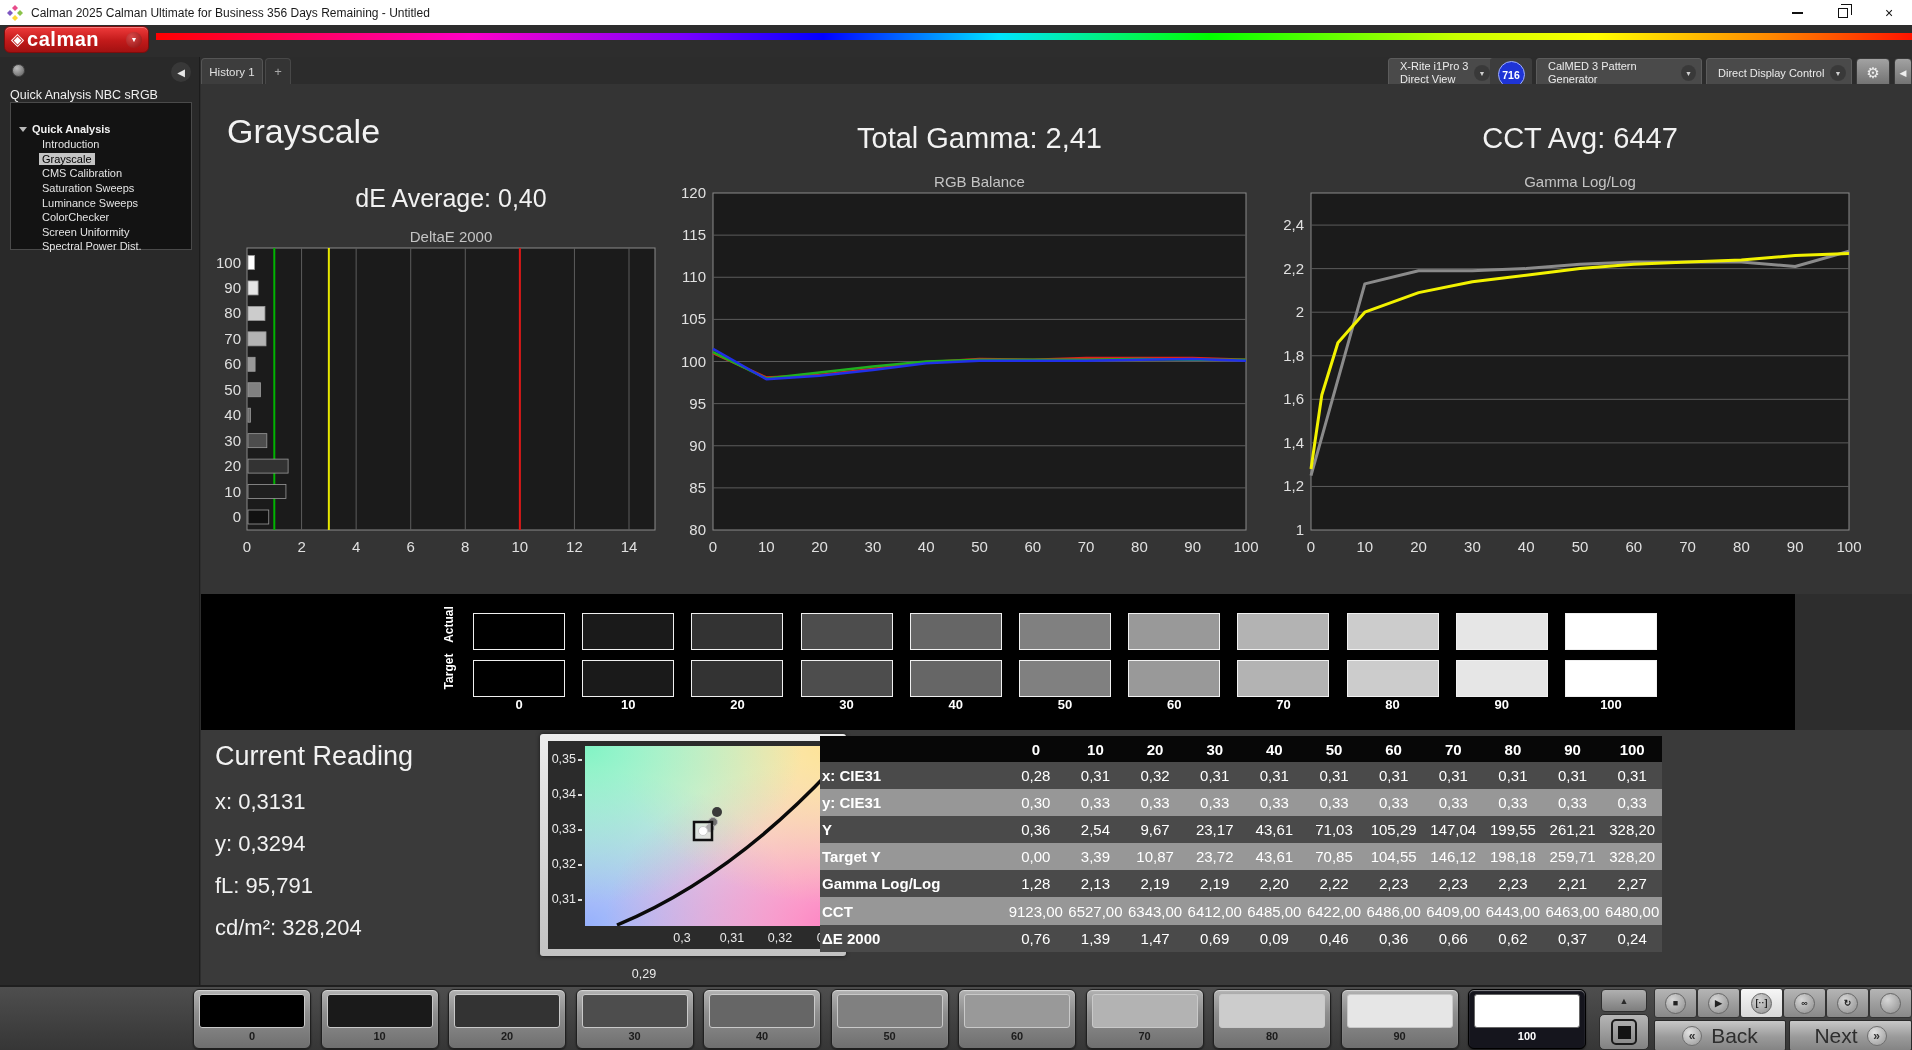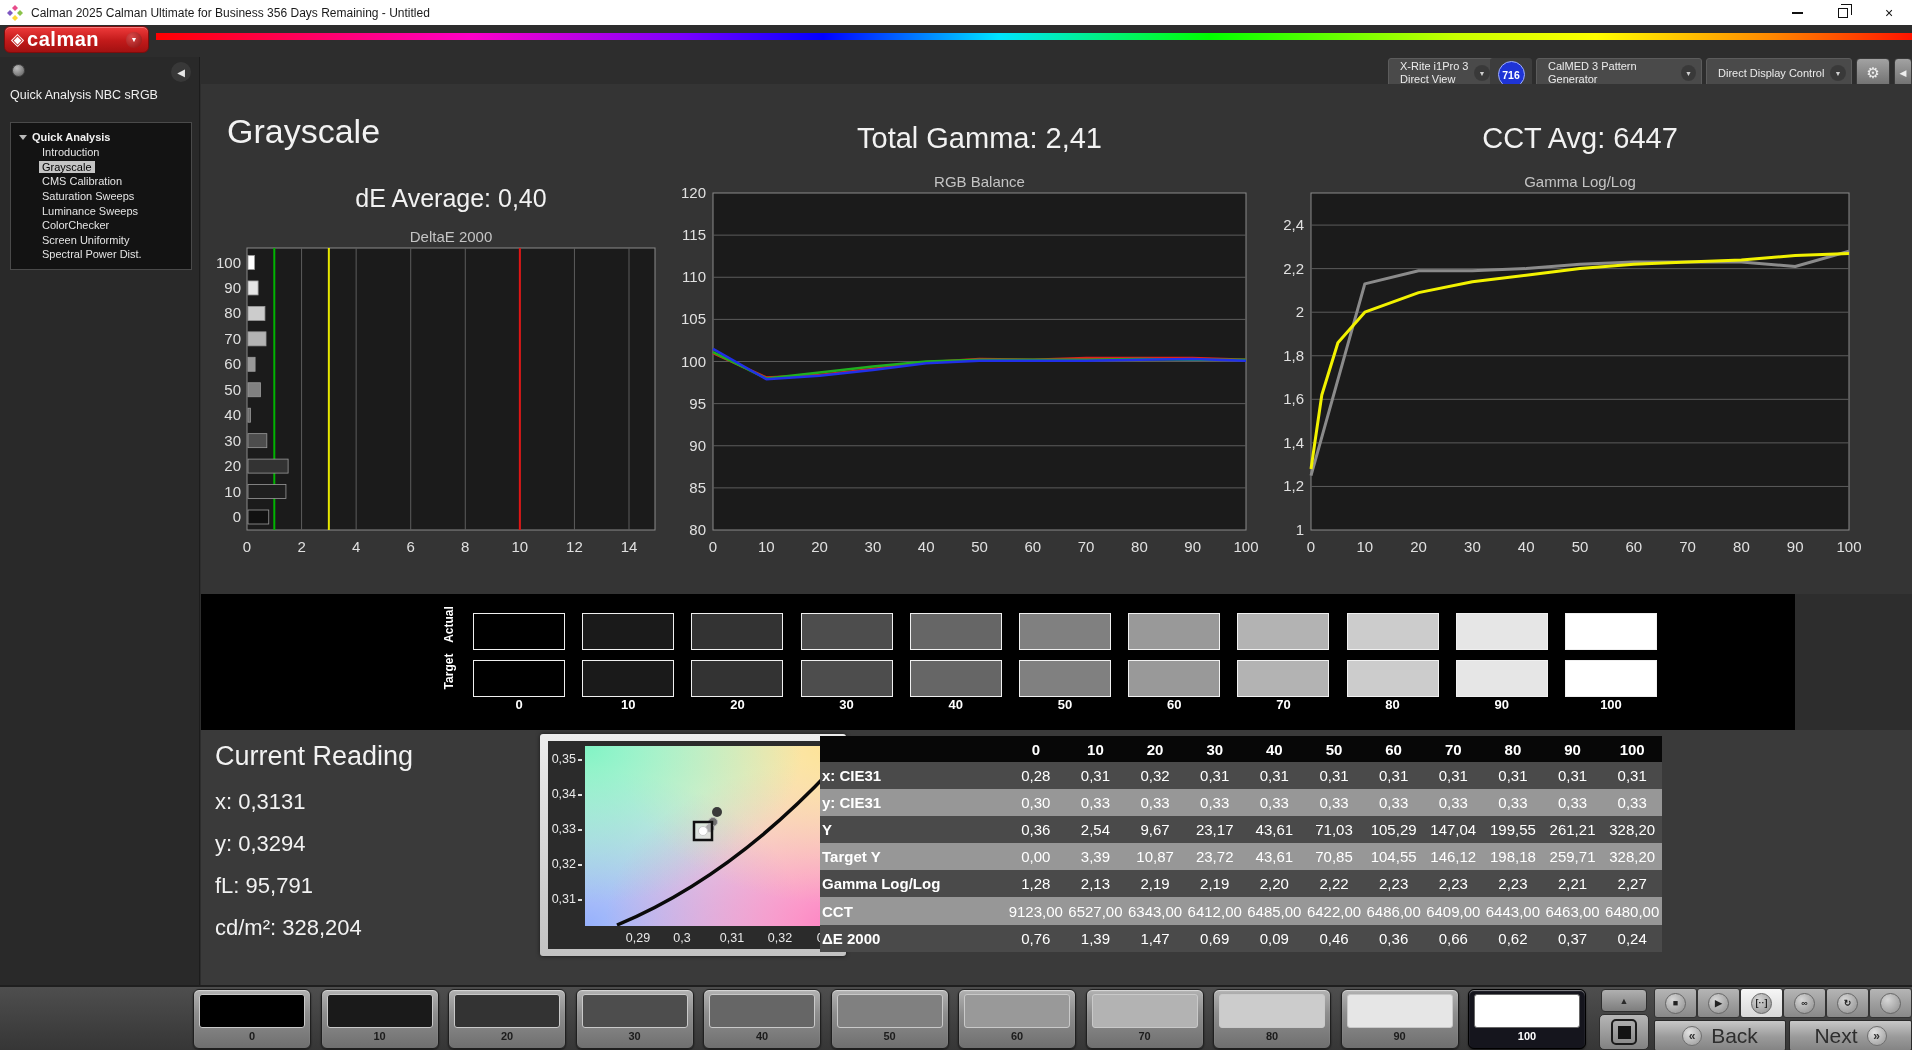--- a/index.html
+++ b/index.html
@@ -28,21 +28,21 @@
   .rainbow { position:absolute; left:156px; right:0; top:8px; height:7px;
              background:linear-gradient(90deg,#ff0000 0%,#ff00c8 18%,#7a00ff 30%,#0000ff 38%,#00e5ff 48%,#00ff00 60%,#c8ff00 74%,#ffff00 82%,#ff8800 92%,#ff1400 100%); }
 
   
   .sidebar { position:absolute; left:0; top:57px; width:200px; height:928px; background:#292929; border-right:1px solid #1c1c1c; }
   .pin-dot { position:absolute; left:12px; top:7px; width:13px; height:13px; border-radius:50%;
              background:radial-gradient(circle at 35% 30%,#bdbdbd,#5c5c5c); border:1px solid #474747; }
   .side-collapse { position:absolute; right:8px; top:5px; width:20px; height:20px; border-radius:50%;
                    color:#e8e8e8; font-size:10px; display:flex; align-items:center; justify-content:center; background:#383838; }
   .side-header { position:absolute; left:10px; top:31px; font-size:12.5px; color:#f0f0f0; }
-  .tree-box { position:absolute; left:10px; top:65px; width:182px; height:148px; background:#131313; border:1px solid #4a4a4a; padding-top:6px; }
+  .tree-box { position:absolute; left:10px; top:45px; width:182px; height:148px; background:#131313; border:1px solid #4a4a4a; padding-top:18px; }
   .tree-root { display:flex; align-items:center; padding-left:8px; height:16px; }
   .expander { width:0; height:0; border-left:4px solid transparent; border-right:4px solid transparent; border-top:5px solid #b9b9b9; margin-right:5px; }
   .tree-root-label { color:#f2f2f2; font-weight:bold; font-size:11px; }
   .tree-item { height:14.6px; padding-left:28px; display:flex; align-items:center; }
   .tree-item-label { color:#e4e4e4; font-size:11px; line-height:12px; padding:0 3px; white-space:nowrap; }
   .tree-item.selected .tree-item-label { background:#c4c4c4; color:#000; }
 
   
   .tabstrip { position:absolute; left:201px; top:57px; width:1711px; height:27px; background:#2c2c2c; }
   .tab { position:absolute; top:1px; height:26px; display:flex; align-items:center; justify-content:center; border-radius:4px 4px 0 0; }
@@ -201,20 +201,24 @@
           <div class="tree-item">
             <span class="tree-item-label">Screen Uniformity</span>
           </div>
           <div class="tree-item">
             <span class="tree-item-label">Spectral Power Dist.</span>
           </div>
         </div>
     </div>
   </div>
 
+  <div class="tabstrip">
+    <div class="tab tab-history">History 1</div>
+    <div class="tab tab-add">+</div>
+  </div>
 
   <div class="tile" style="left:1388px; width:108px;">
     <span class="stripe"></span>
     <span class="tile-text">
       <span>X-Rite i1Pro 3</span><br>
       <span>Direct View</span>
     </span>
     <span class="tile-chevron">▼</span>
   </div>
   <div class="badge-tile" style="left:1490px; width:42px;">
@@ -427,21 +431,21 @@
   <div class="cie-frame">
     <div class="cie-inner">
       <div id="cie-ylabels">
           <div class="cie-ylabel" style="top: 11px;">0,35</div>
           <div class="cie-ylabel" style="top: 46px;">0,34</div>
           <div class="cie-ylabel" style="top: 81px;">0,33</div>
           <div class="cie-ylabel" style="top: 116px;">0,32</div>
           <div class="cie-ylabel" style="top: 151px;">0,31</div>
         </div>
       <div id="cie-xlabels">
-          <div class="cie-xlabel" style="left: 70px;">0,29</div>
+          <div class="cie-xlabel" style="left: 76px; margin-top: 36px;">0,29</div>
           <div class="cie-xlabel" style="left: 114px;">0,3</div>
           <div class="cie-xlabel" style="left: 164px;">0,31</div>
           <div class="cie-xlabel" style="left: 212px;">0,32</div>
           <div class="cie-xlabel" style="left: 261px;">0,33</div>
         </div>
       <div class="cie-area">
         <svg width="248" height="180" viewBox="0 0 248 180">
           <path d="M 32 179 Q 145 132 248 22" fill="none" stroke="#0a0a0a" stroke-width="3.5"></path>
           <circle cx="132" cy="66" r="5" fill="#3a3a3a"></circle>
           <circle cx="128" cy="76" r="4.5" fill="#6e6e6e" stroke="#bbb" stroke-width="1"></circle>

